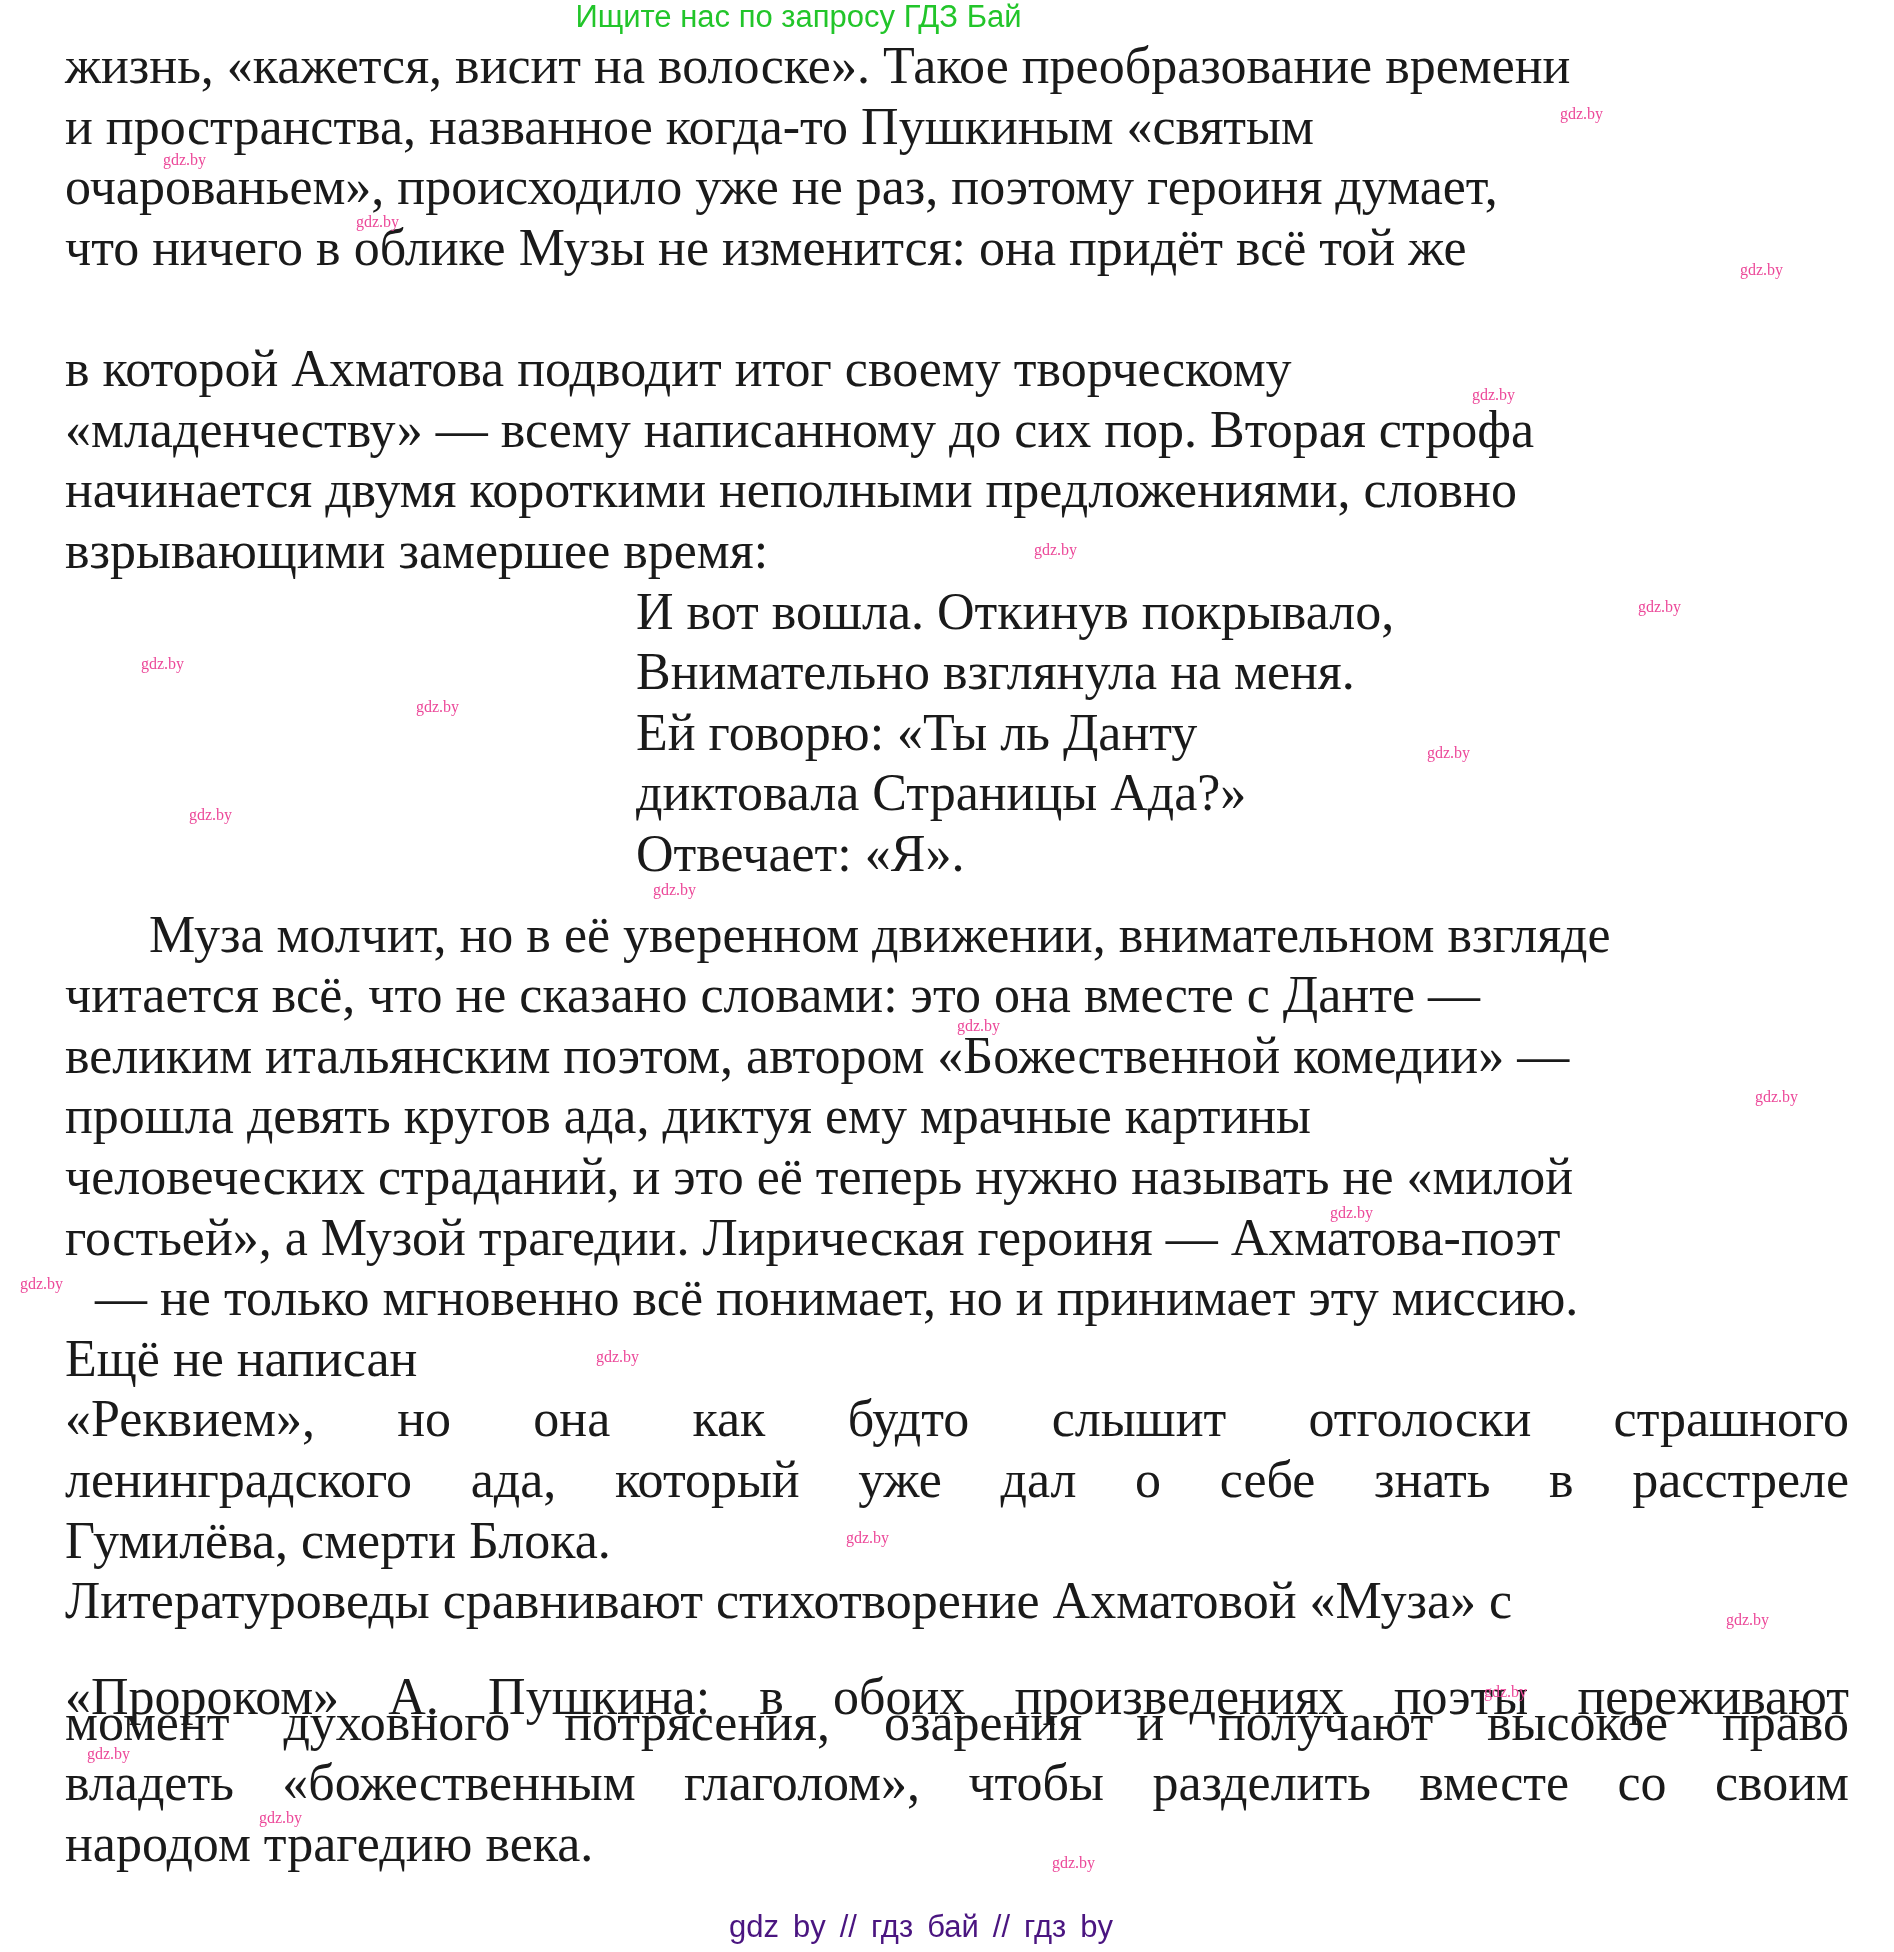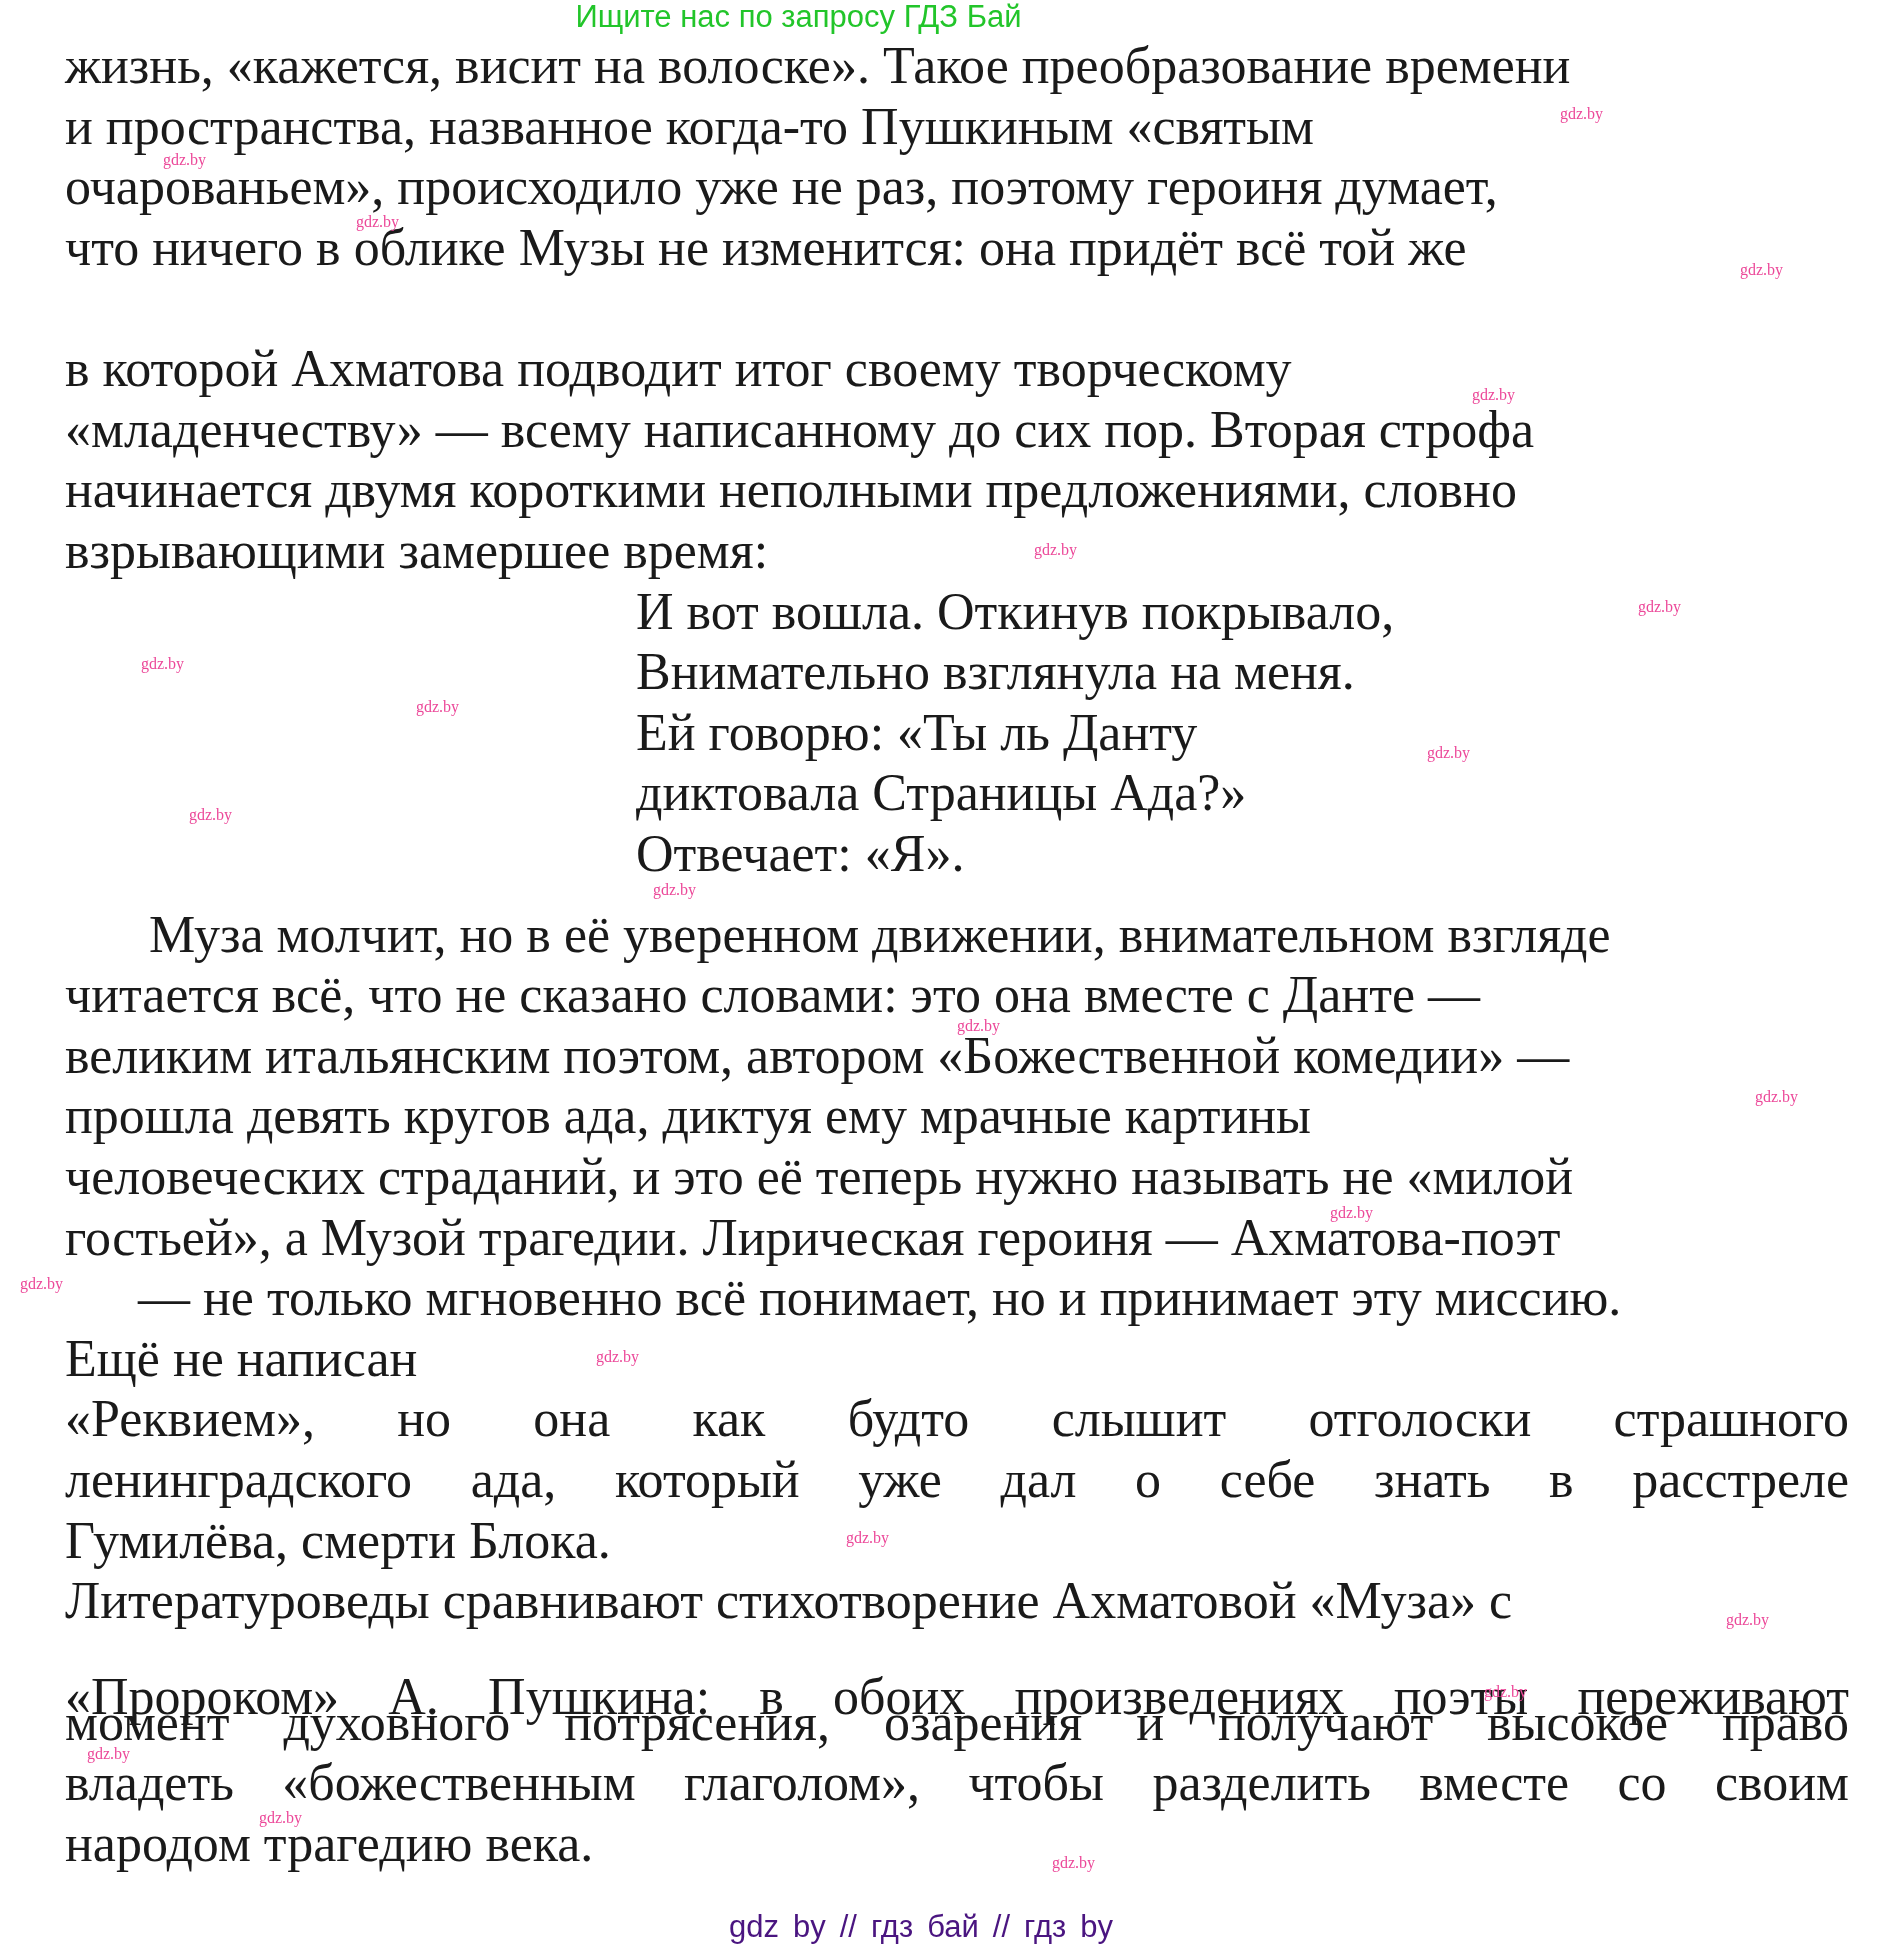--- a/index.html
+++ b/index.html
@@ -35,21 +35,21 @@
   <div class="line" style="left:636px;top:703px;">Ей говорю: «Ты ль Данту</div>
   <div class="line" style="left:636px;top:763px;">диктовала Страницы Ада?»</div>
   <div class="line" style="left:636px;top:824px;">Отвечает: «Я».</div>
 
   <div class="line" style="left:149px;top:905px;">Муза молчит, но в её уверенном движении, внимательном взгляде</div>
   <div class="line" style="left:65px;top:965px;">читается всё, что не сказано словами: это она вместе с Данте —</div>
   <div class="line" style="left:65px;top:1026px;">великим итальянским поэтом, автором «Божественной комедии» —</div>
   <div class="line" style="left:65px;top:1086px;">прошла девять кругов ада, диктуя ему мрачные картины</div>
   <div class="line" style="left:65px;top:1147px;">человеческих страданий, и это её теперь нужно называть не «милой</div>
   <div class="line" style="left:65px;top:1208px;">гостьей», а Музой трагедии. Лирическая героиня — Ахматова-поэт</div>
-  <div class="line" style="left:95px;top:1268px;margin-left:43px;">— не только мгновенно всё понимает, но и принимает эту миссию.</div>
+  <div class="line" style="left:95px;top:1268px;">— не только мгновенно всё понимает, но и принимает эту миссию.</div>
   <div class="line" style="left:65px;top:1329px;">Ещё не написан</div>
   <div class="line just" style="left:65px;top:1389px;">«Реквием», но она как будто слышит отголоски страшного</div>
   <div class="line just" style="left:65px;top:1450px;">ленинградского ада, который уже дал о себе знать в расстреле</div>
   <div class="line" style="left:65px;top:1511px;">Гумилёва, смерти Блока.</div>
 
   <div class="line" style="left:65px;top:1571px;">Литературоведы сравнивают стихотворение Ахматовой «Муза» с</div>
   <div class="line just" style="left:65px;top:1632px;margin-top:35px;">«Пророком» А. Пушкина: в обоих произведениях поэты переживают</div>
   <div class="line just" style="left:65px;top:1693px;">момент духовного потрясения, озарения и получают высокое право</div>
   <div class="line just" style="left:65px;top:1753px;">владеть «божественным глаголом», чтобы разделить вместе со своим</div>
   <div class="line" style="left:65px;top:1814px;">народом трагедию века.</div>

